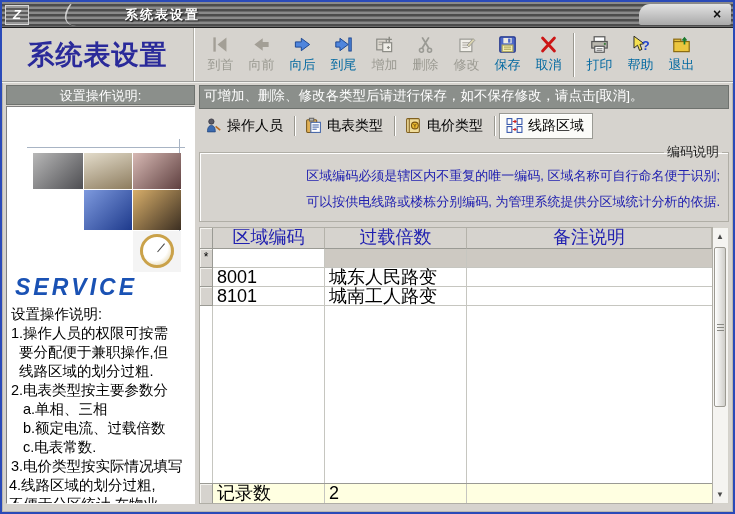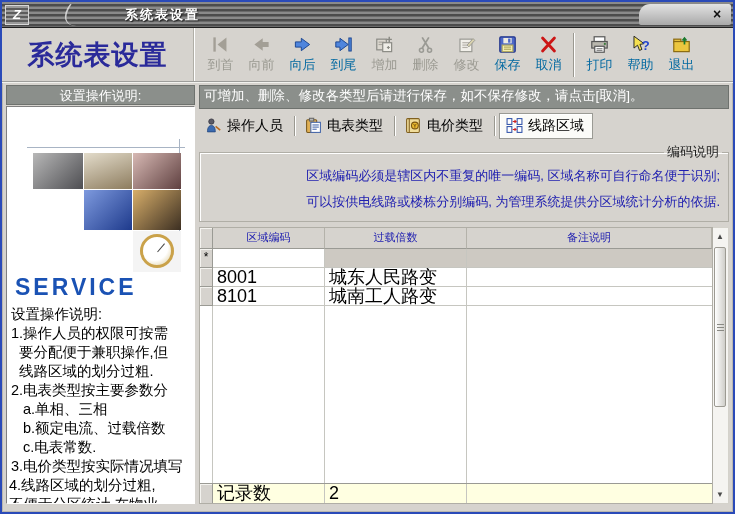--- a/index.html
+++ b/index.html
@@ -56,21 +56,21 @@
   .ph4 { left:75px; top:81px; width:48px; height:40px; background:linear-gradient(135deg,#7e9ade,#1e3a8c); }
   .ph5 { left:124px; top:81px; width:48px; height:40px; background:linear-gradient(135deg,#d7ae6a,#3c2f22); }
   .ph6 { left:124px; top:122px; width:48px; height:41px; background:#f4f4f4; }
   .watch { position:absolute; left:7px; top:3px; width:34px; height:34px; border-radius:50%;
     background:radial-gradient(circle at 40% 35%,#ffffff 55%,#d9c68e); border:3px solid #caa24a; }
   .watch:after { content:""; position:absolute; left:14px; top:4px; width:1px; height:11px;
     background:#444; transform-origin:bottom; transform:rotate(40deg); }
   .xline-h { position:absolute; left:18px; top:38px; width:158px; height:1px; background:#a8b4c4; }
   .xline-v { position:absolute; left:170px; top:30px; width:1px; height:133px; background:#a8b4c4; }
   .service { color:#1a52b4; font-weight:bold; font-size:23px; letter-spacing:3px;
-    margin:2px 8px 4px 6px; font-family:"Liberation Sans",sans-serif; }
+    margin:2px 8px 4px 6px; font-family:"Liberation Sans",sans-serif;font-style:italic; }
   .ins { font-size:14.5px; color:#000; line-height:19px; white-space:nowrap; padding-left:2px; }
   .ins.c1 { padding-left:10px; }
   .ins.c2 { padding-left:14px; }
   .ins.t0 { padding-left:0; }
 
   
   .mainpane { flex:1; display:flex; flex-direction:column; }
   .notice { height:24px; background:#8b8f8b; color:#fff; font-size:13.5px; line-height:19px;
     padding-left:4px; border:1px solid #6e726e; white-space:nowrap; overflow:hidden; }
   .tabsrow { height:29px; display:flex; align-items:center; margin-top:2px; }
@@ -92,21 +92,21 @@
   .grow.header { height:21px; }
   .gcell { border-right:1px solid #c6c6c0; border-bottom:1px solid #c6c6c0;
     font-size:18px; line-height:18px; padding:0 4px; overflow:hidden; white-space:nowrap; }
   .gsel { width:13px; background:#d6d3ce; border-right:1px solid #9a9a94; border-bottom:1px solid #9a9a94;
     box-shadow:inset 1px 1px 0 #f4f3ef; text-align:center; font-size:12px; line-height:17px; color:#000;
     flex:none; }
   .gc1 { width:112px; flex:none; }
   .gc2 { width:142px; flex:none; }
   .gc3 { flex:1; border-right:none; }
   .grow.header .gcell { background:#d6d3ce; color:#2020b0; text-align:center;
-    border-right:1px solid #b4b2aa; border-bottom:1px solid #9a9a94; font-size:11px; }
+    border-right:1px solid #b4b2aa; border-bottom:1px solid #9a9a94; font-size:18px; }
   .grow.header .gsel { border-bottom:1px solid #9a9a94; }
   .grow.newrow .dim { background:#cdc9c2; }
   .gfiller { flex:1; display:flex; }
   .gfiller .fcol { border-right:1px solid #c6c6c0; }
   .gfiller .f1 { width:13px; border-right:1px solid #c6c6c0; }
   .gfiller .f2 { width:112px; }
   .gfiller .f3 { width:142px; }
   .gfiller .f4 { flex:1; border-right:none; }
   .grow.footer { height:20px; border-top:1px solid #9a9a94; }
   .grow.footer .gcell { background:#ffffe1; border-bottom:none; color:#000; }

